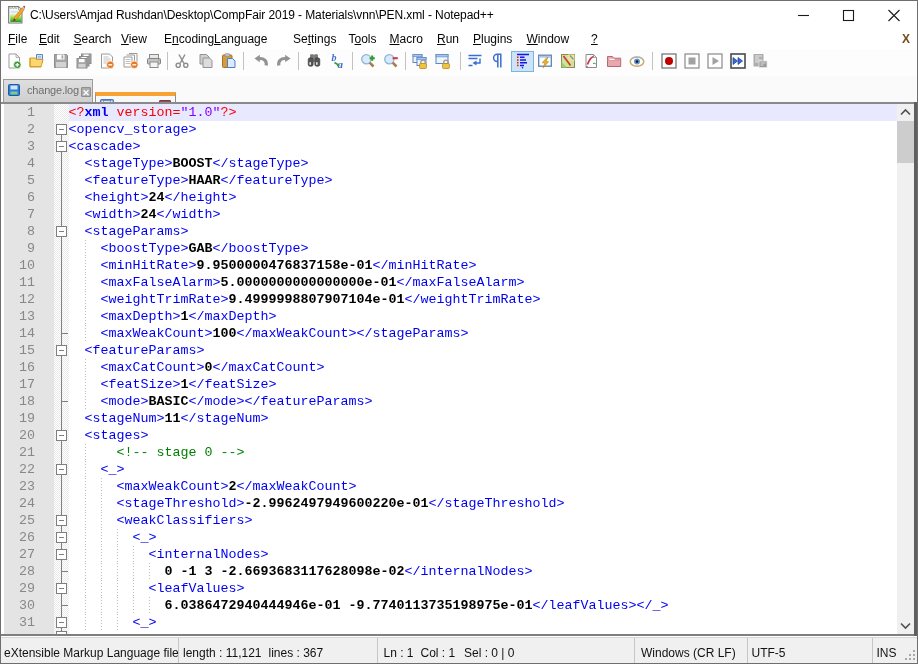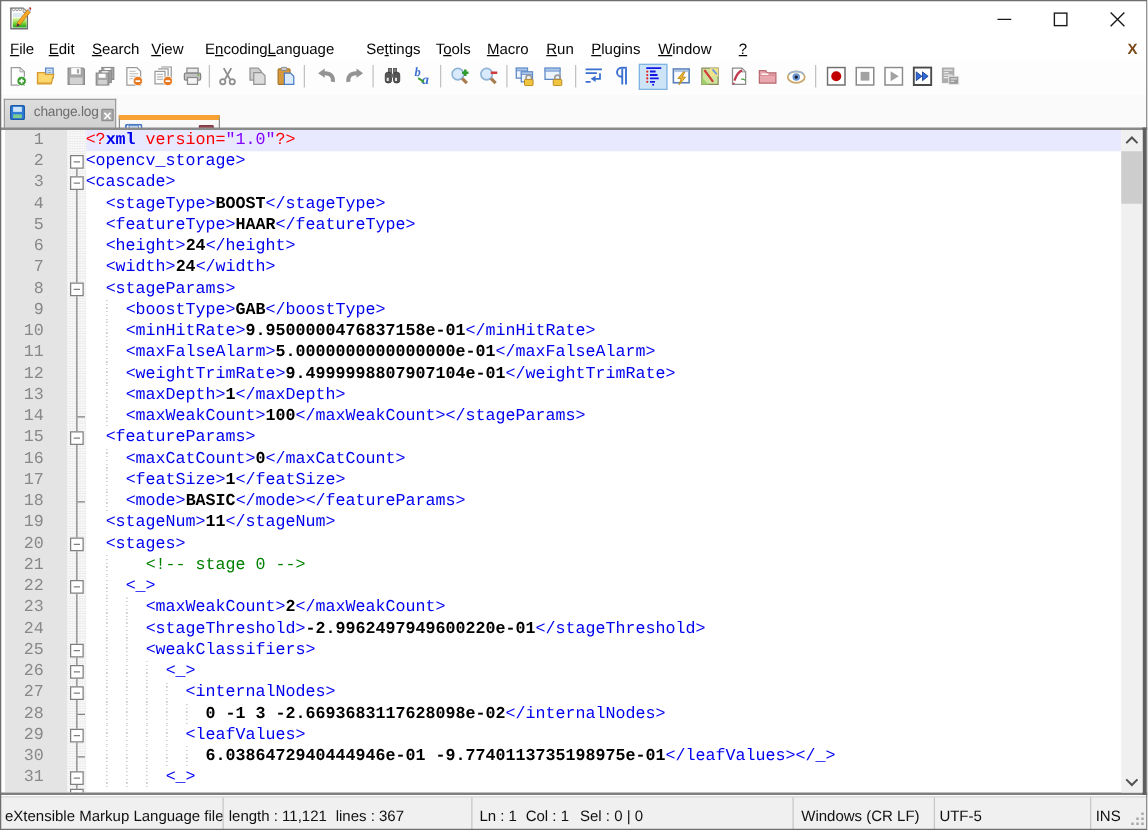--- a/index.html
+++ b/index.html
@@ -73,20 +73,21 @@
     <circle cx="4" cy="2.6" r="1" fill="none" stroke="#9a9a9a" stroke-width=".8"></circle>
     <circle cx="6.6" cy="2.6" r="1" fill="none" stroke="#9a9a9a" stroke-width=".8"></circle>
     <circle cx="9.2" cy="2.6" r="1" fill="none" stroke="#9a9a9a" stroke-width=".8"></circle>
     <path d="M3.4 6.2h8M3.4 7.8h8" stroke="#b8d4e8" stroke-width=".8"></path>
     <path d="M3.2 9h11v8H3.2z" fill="url(#npg)"></path>
     <path d="M15.2 2.6l2 2.2-8.2 10-2.9 1.4.9-3.2z" fill="#f5a623" stroke="#c87d1a" stroke-width=".7"></path>
     <path d="M15.2 2.6l2 2.2 1.2-1.5L16.3 1.2z" fill="#b8c4dc"></path>
     <path d="M16.2 1.4l1.5 1.6.8-1-1.5-1.5z" fill="#cc2222"></path>
     <path d="M7 13.6l-.9 2.9 2.9-1.4z" fill="#3a3a3a"></path>
   </svg>
+  <span class="txt">C:\Users\Amjad Rushdan\Desktop\CompFair 2019 - Materials\vnn\PEN.xml - Notepad++</span>
   <svg class="cap" style="left:781px" viewBox="0 0 45 30">
       <path d="M17 15.5h11" stroke="#1a1a1a" stroke-width="1.1"></path>
     </svg>
   <svg class="cap" style="left:826px" viewBox="0 0 45 30">
       <rect x="17.5" y="10.5" width="10" height="10" fill="none" stroke="#1a1a1a" stroke-width="1.1"></rect>
     </svg>
   <svg class="cap" style="left:871px" viewBox="0 0 45 30">
       <path d="M17.5 10l11 11M28.5 10l-11 11" stroke="#1a1a1a" stroke-width="1.1"></path>
     </svg>
 </div>

